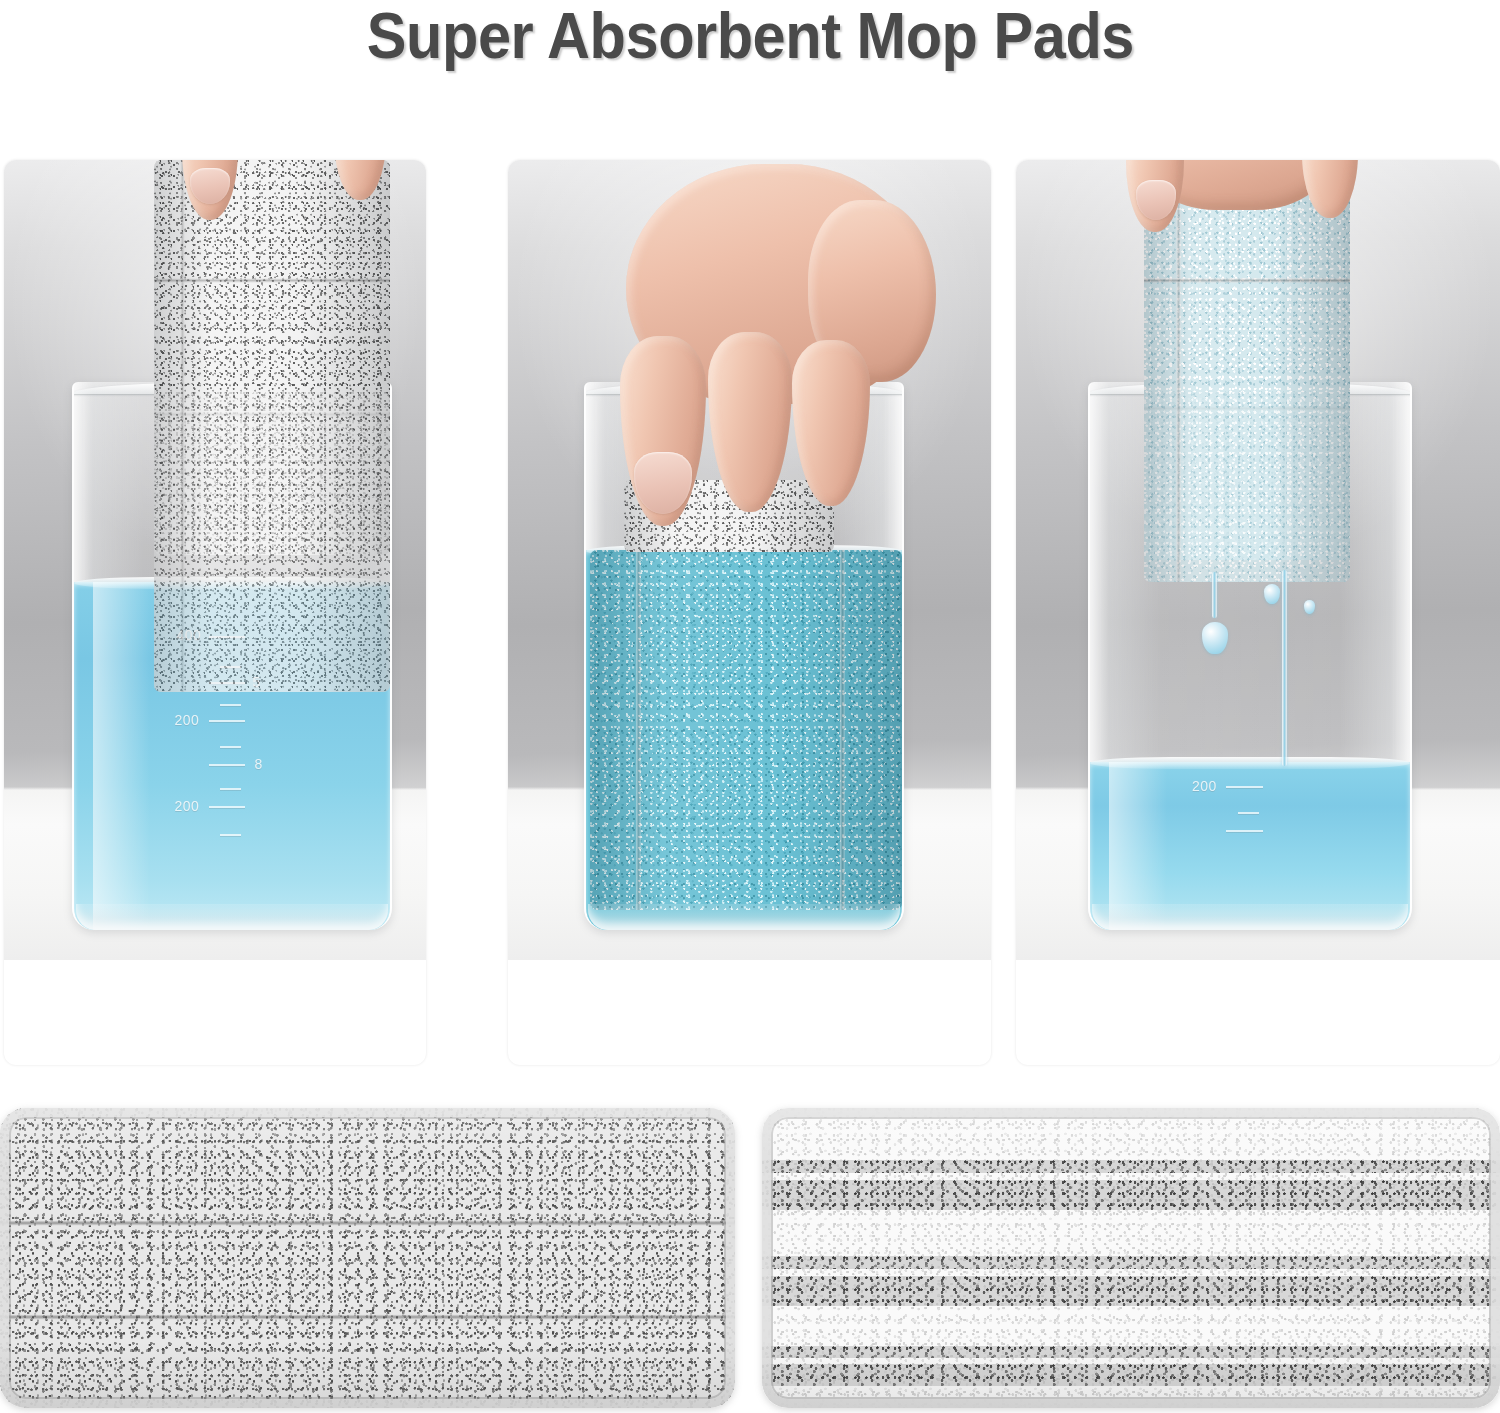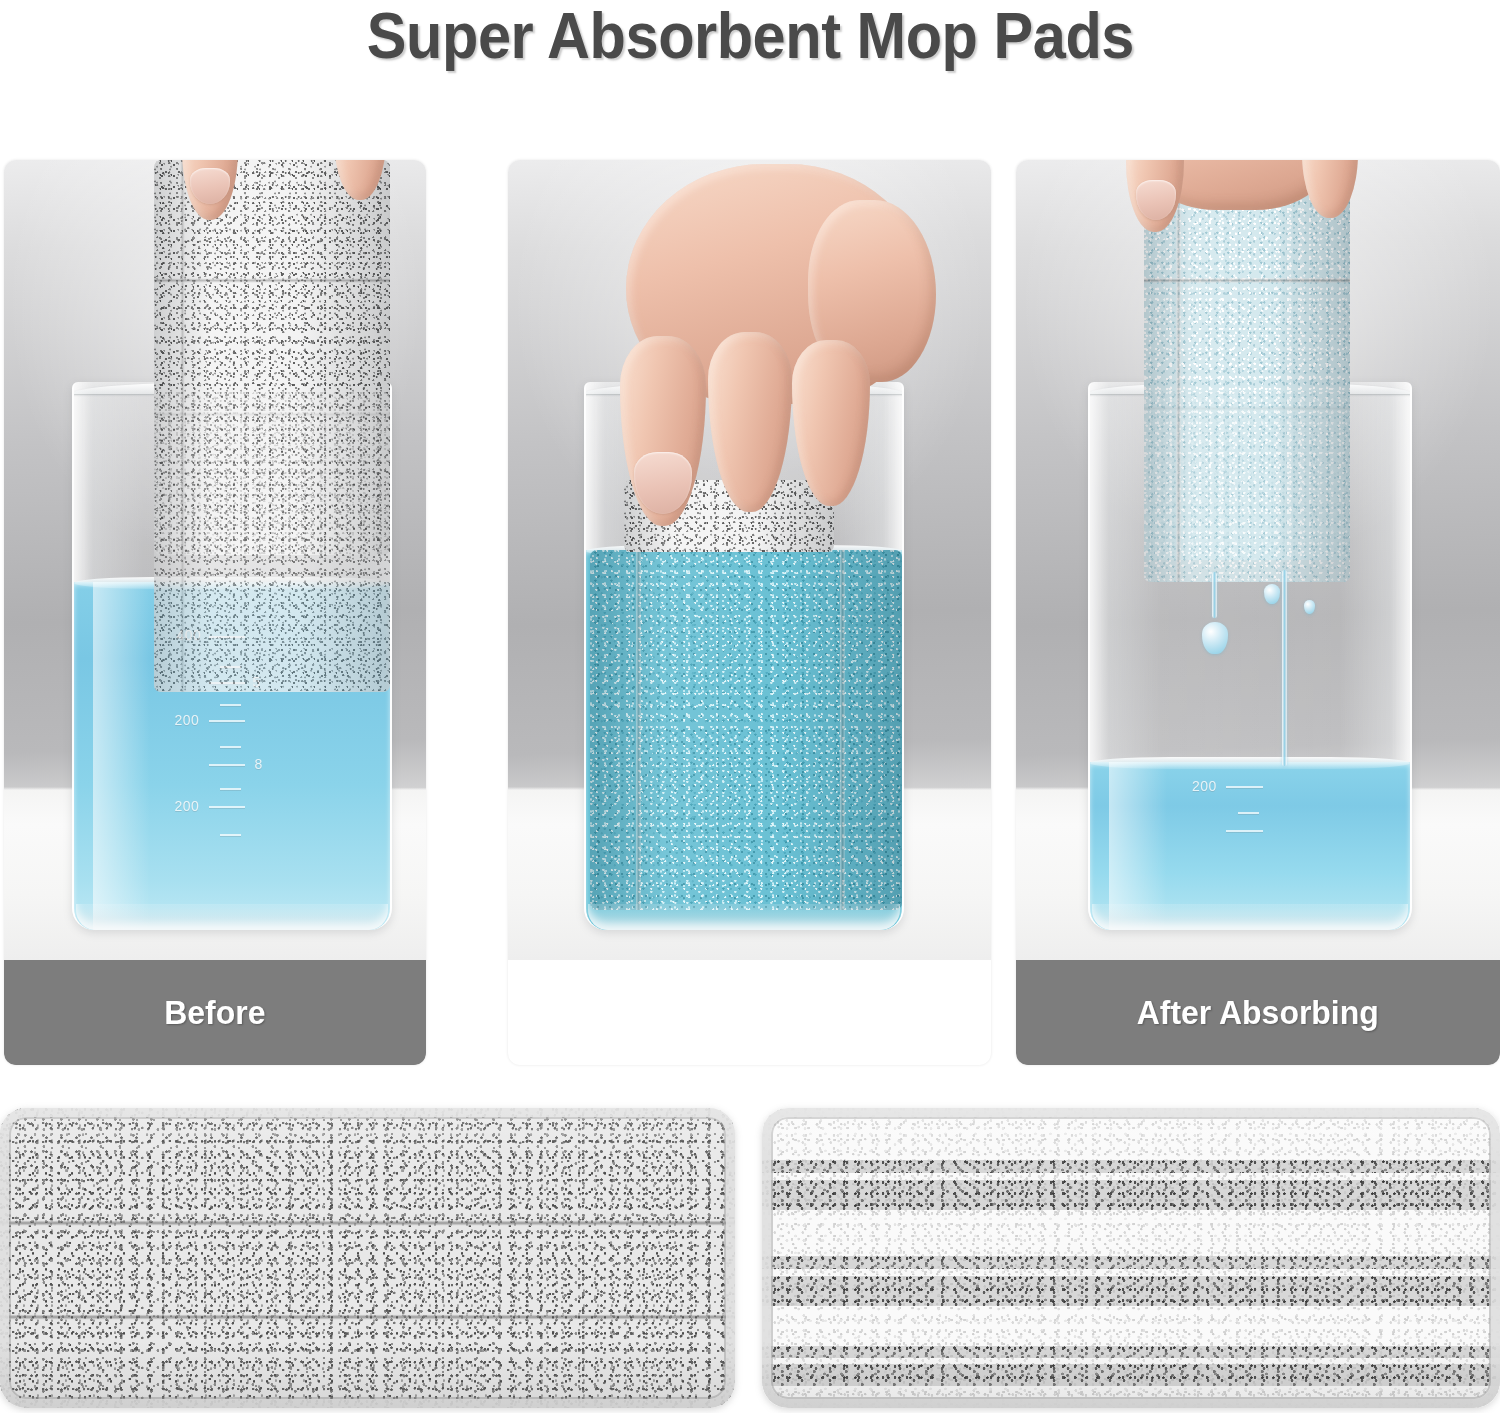--- a/index.html
+++ b/index.html
@@ -357,23 +357,20 @@
         <div class="shade"></div>
       </div>
 
       <div class="hand">
         <div class="finger" style="left:178px; top:-36px; width:56px; height:96px;"></div>
         <div class="nail" style="left:186px; top:8px;  width:40px; height:36px;"></div>
         <div class="finger" style="left:330px; top:-44px; width:52px; height:84px;"></div>
       </div>
     </div>
 
-    <div class="caption">
-      <span class="caption-text">Before</span>
-    </div>
   </div>
 
   <div class="panel" id="panel-absorbing">
     <div class="photo">
       <div class="wall"></div>
       <div class="table"></div>
 
       <div class="beaker" style="left:76px; top:222px; width:320px; height:548px;">
         <div class="rim"></div>
 
@@ -454,23 +451,20 @@
       </div>
 
       <div class="hand">
         <div class="knuckle" style="left:120px; top:-80px; width:200px; height:130px;"></div>
         <div class="finger" style="left:110px; top:-24px; width:58px; height:96px;"></div>
         <div class="nail" style="left:120px; top:20px; width:40px; height:40px;"></div>
         <div class="finger" style="left:286px; top:-30px; width:56px; height:88px;"></div>
       </div>
     </div>
 
-    <div class="caption">
-      <span class="caption-text">After Absorbing</span>
-    </div>
   </div>
 </div>
 
 <div id="product-row">
 
   <div class="product-pad" id="product-pad-gray">
     <div class="pp-body pp-gray"></div>
     <div class="pp-seam" style="top:112px;"></div>
     <div class="pp-seam" style="top:206px;"></div>
     <div class="pp-border"></div>

